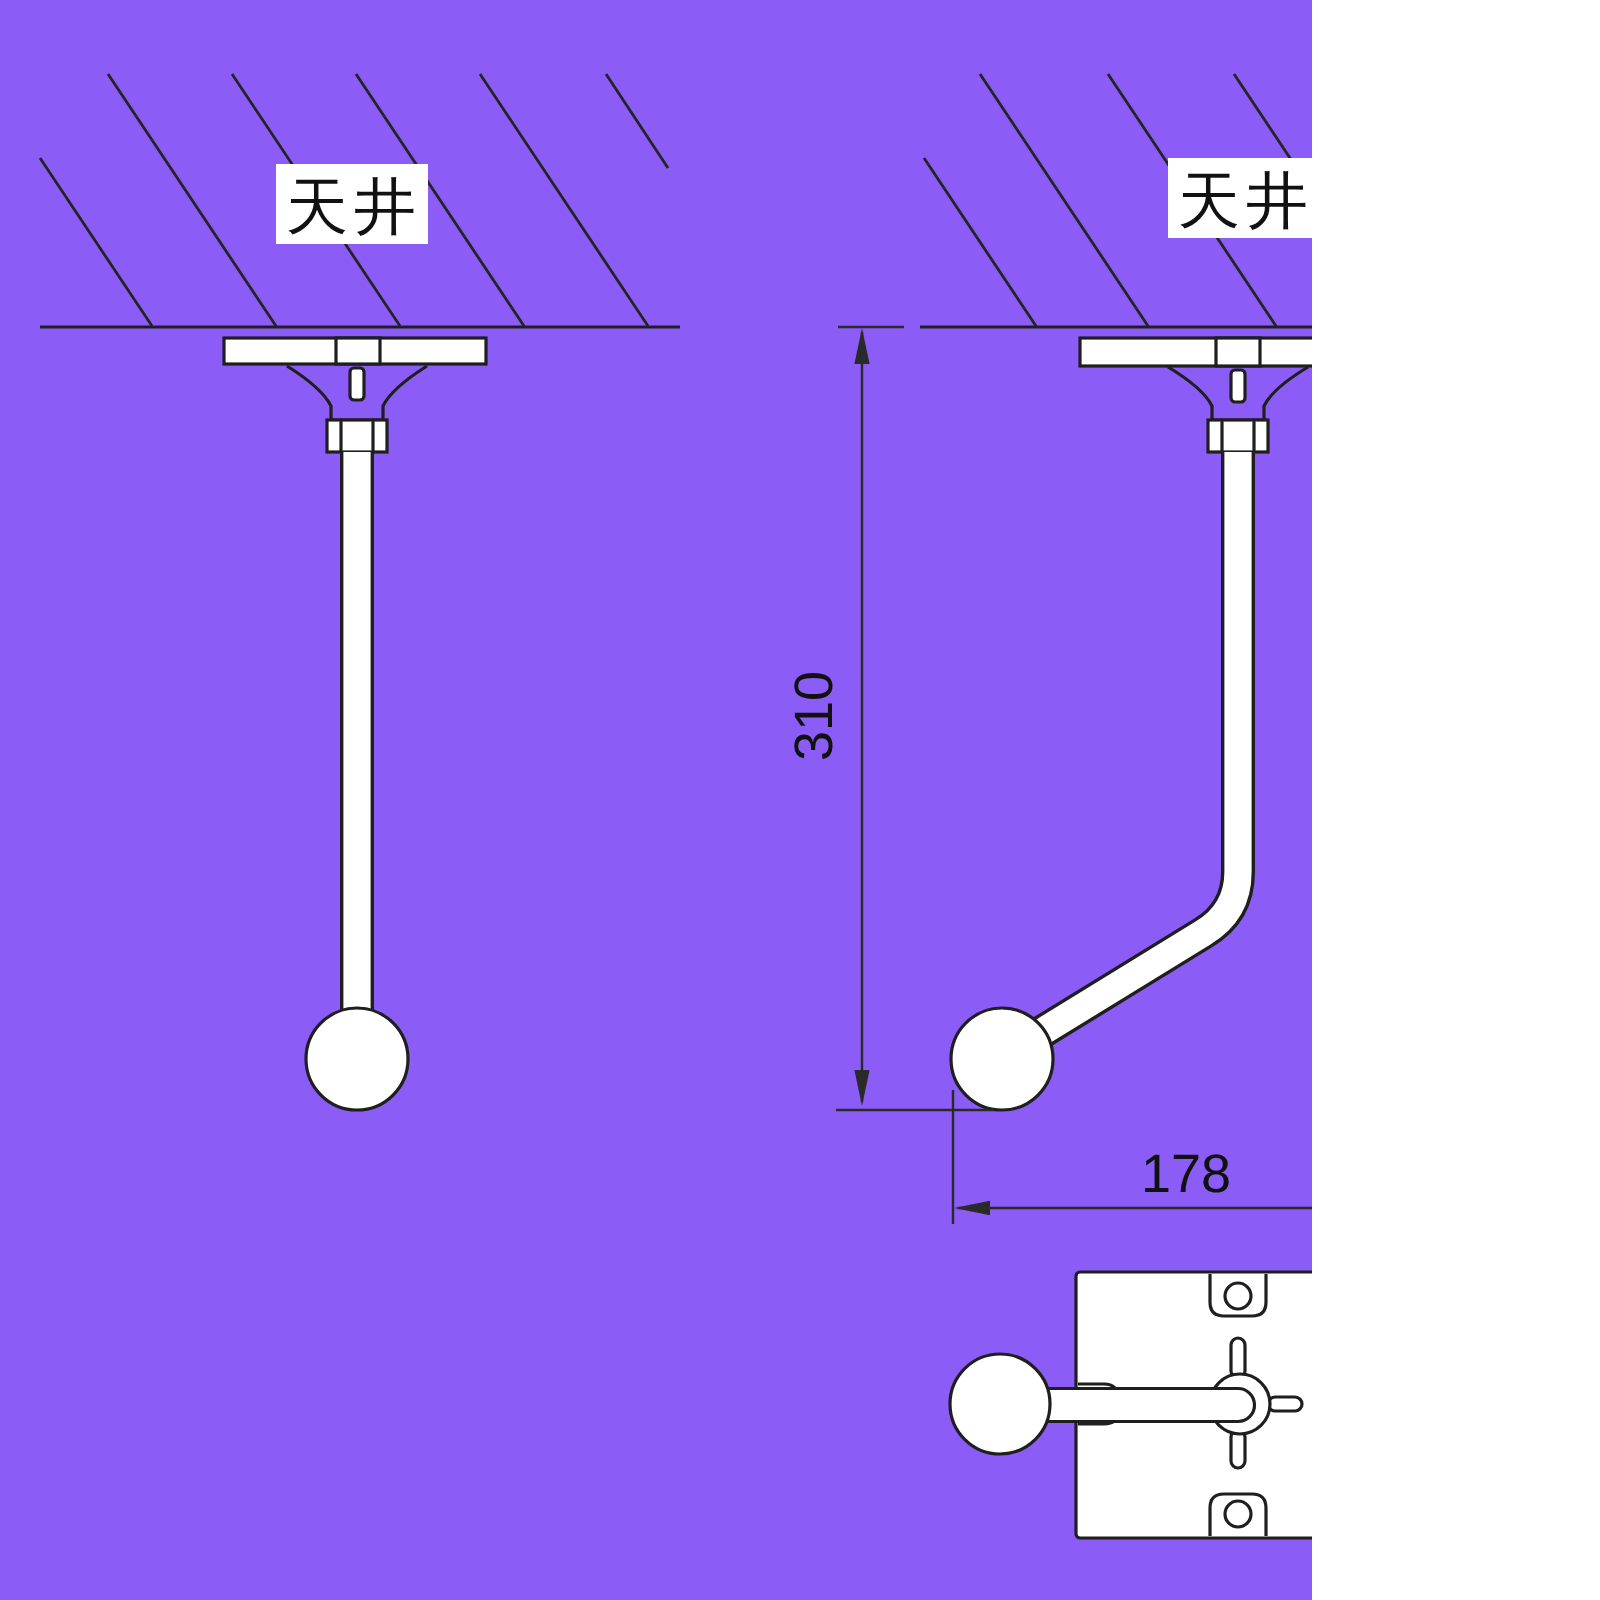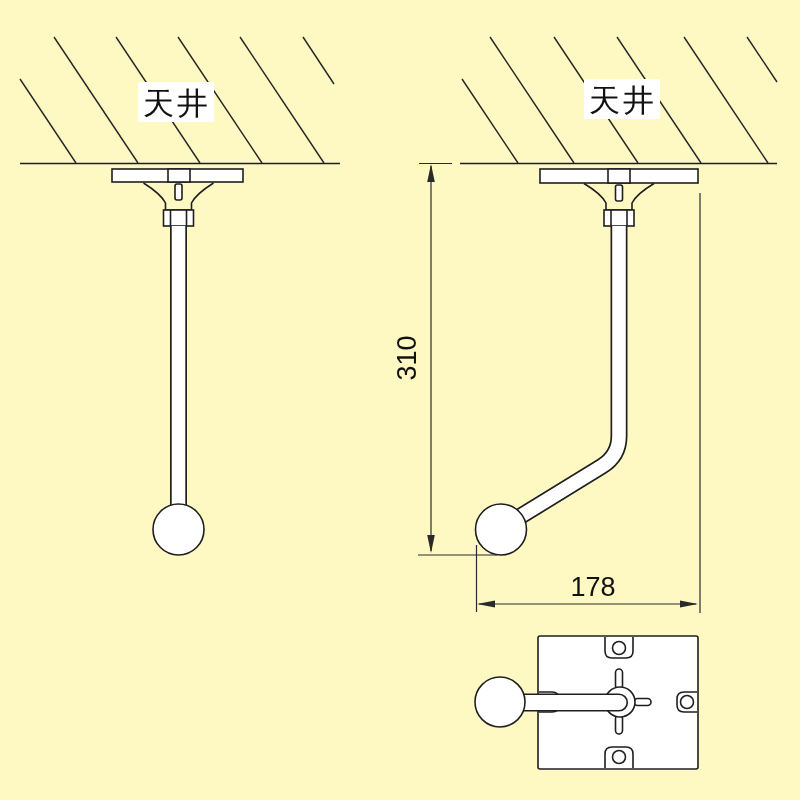--- a/index.html
+++ b/index.html
@@ -1,16 +1,16 @@
 <!DOCTYPE html>
 <html><head>
 <meta charset="utf-8">
 <style>
   html,body{margin:0;padding:0;background:#ffffff;}
-  .stage{position:relative;width:800px;height:800px;background:#fef9c3;overflow:hidden;
+  .stage{position:relative;width:656px;height:800px;background:#8b5cf6;overflow:hidden;
          font-family:"Liberation Sans","DejaVu Sans",sans-serif;}
   svg{display:block;}
   .ln{stroke:#1f1f1f;stroke-width:1.6;fill:none;}
   .fillw{fill:#ffffff;stroke:#1f1f1f;stroke-width:1.6;}
   .hatch{stroke:#242424;stroke-width:1.4;fill:none;}
   .dim{stroke:#2a2a2a;stroke-width:1.2;fill:none;}
   .arrow{fill:#2a2a2a;stroke:none;}
   .label{fill:#111;font-family:"Liberation Sans","DejaVu Sans",sans-serif;}
   .cjk{font-size:31px;letter-spacing:3px;}
   .dimtxt{font-size:27px;}

